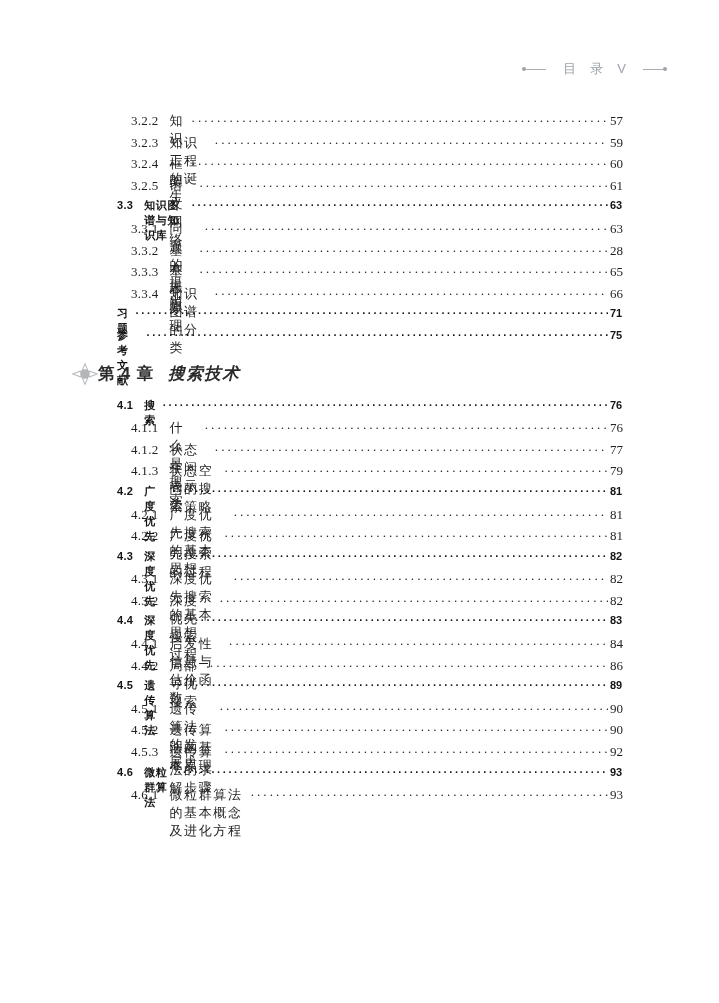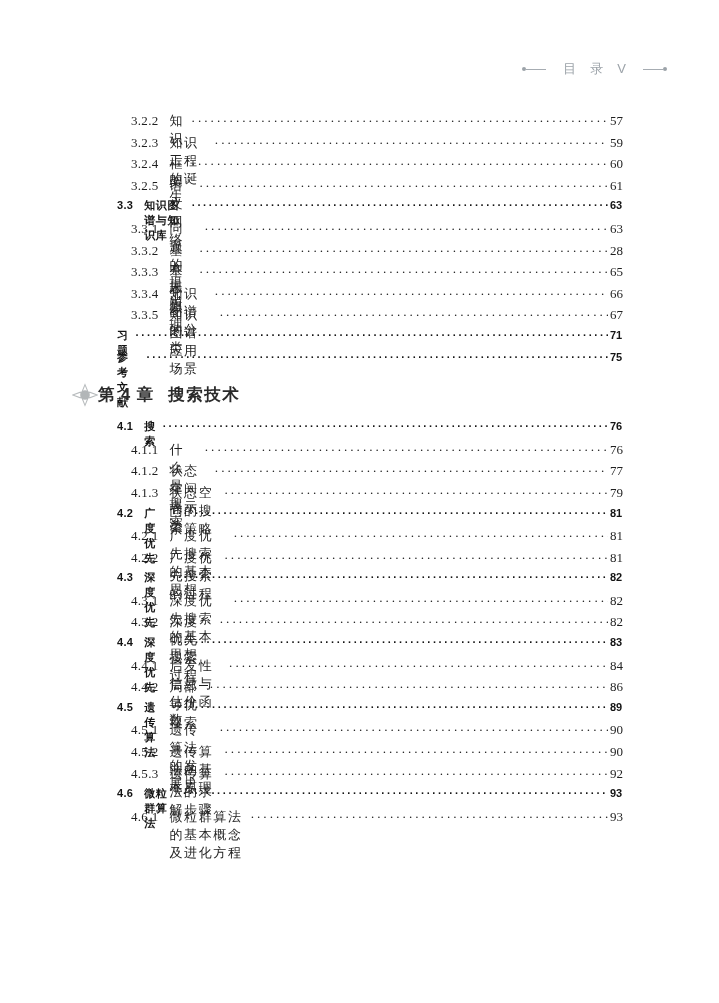--- a/index.html
+++ b/index.html
@@ -74,21 +74,21 @@
     height: 28px;
   }
   .chapter-icon { flex: none; width: 26px; height: 24px; margin-right: 0px; }
   .chapter-text {
     font-family: "Liberation Sans", sans-serif;
     font-size: 16.5px;
     font-weight: 700;
     color: #2a2a2a;
     letter-spacing: 1px;
   }
-  .chapter-text .chapter-title-txt { margin-left: 14px; letter-spacing: 1.5px; }
+  .chapter-text .chapter-title-txt { margin-left: 14px; letter-spacing: 1.5px; font-style: italic; }
 </style>
 </head>
 <body>
 
 <div class="page-header">
   <span class="hdr-dot"></span>
   <span class="hdr-line"></span>
   <span class="hdr-text">
     <span class="ch">目</span>
     <span class="ch">录</span>
@@ -147,26 +147,20 @@
         <span class="num">3.3.3</span>
         <span class="title">基本原理</span>
         <span class="leader"></span>
         <span class="pagenum">65</span>
       </div>
       <div class="toc-row level-3">
         <span class="num">3.3.4</span>
         <span class="title">知识图谱的分类</span>
         <span class="leader"></span>
         <span class="pagenum">66</span>
-      </div>
-      <div class="toc-row level-3">
-        <span class="num">3.3.5</span>
-        <span class="title">知识图谱应用场景</span>
-        <span class="leader"></span>
-        <span class="pagenum">67</span>
       </div>
       <div class="toc-row level-2">
         <span class="title">习题</span>
         <span class="leader"></span>
         <span class="pagenum">71</span>
       </div>
       <div class="toc-row level-2">
         <span class="title">参考文献</span>
         <span class="leader"></span>
         <span class="pagenum">75</span>

